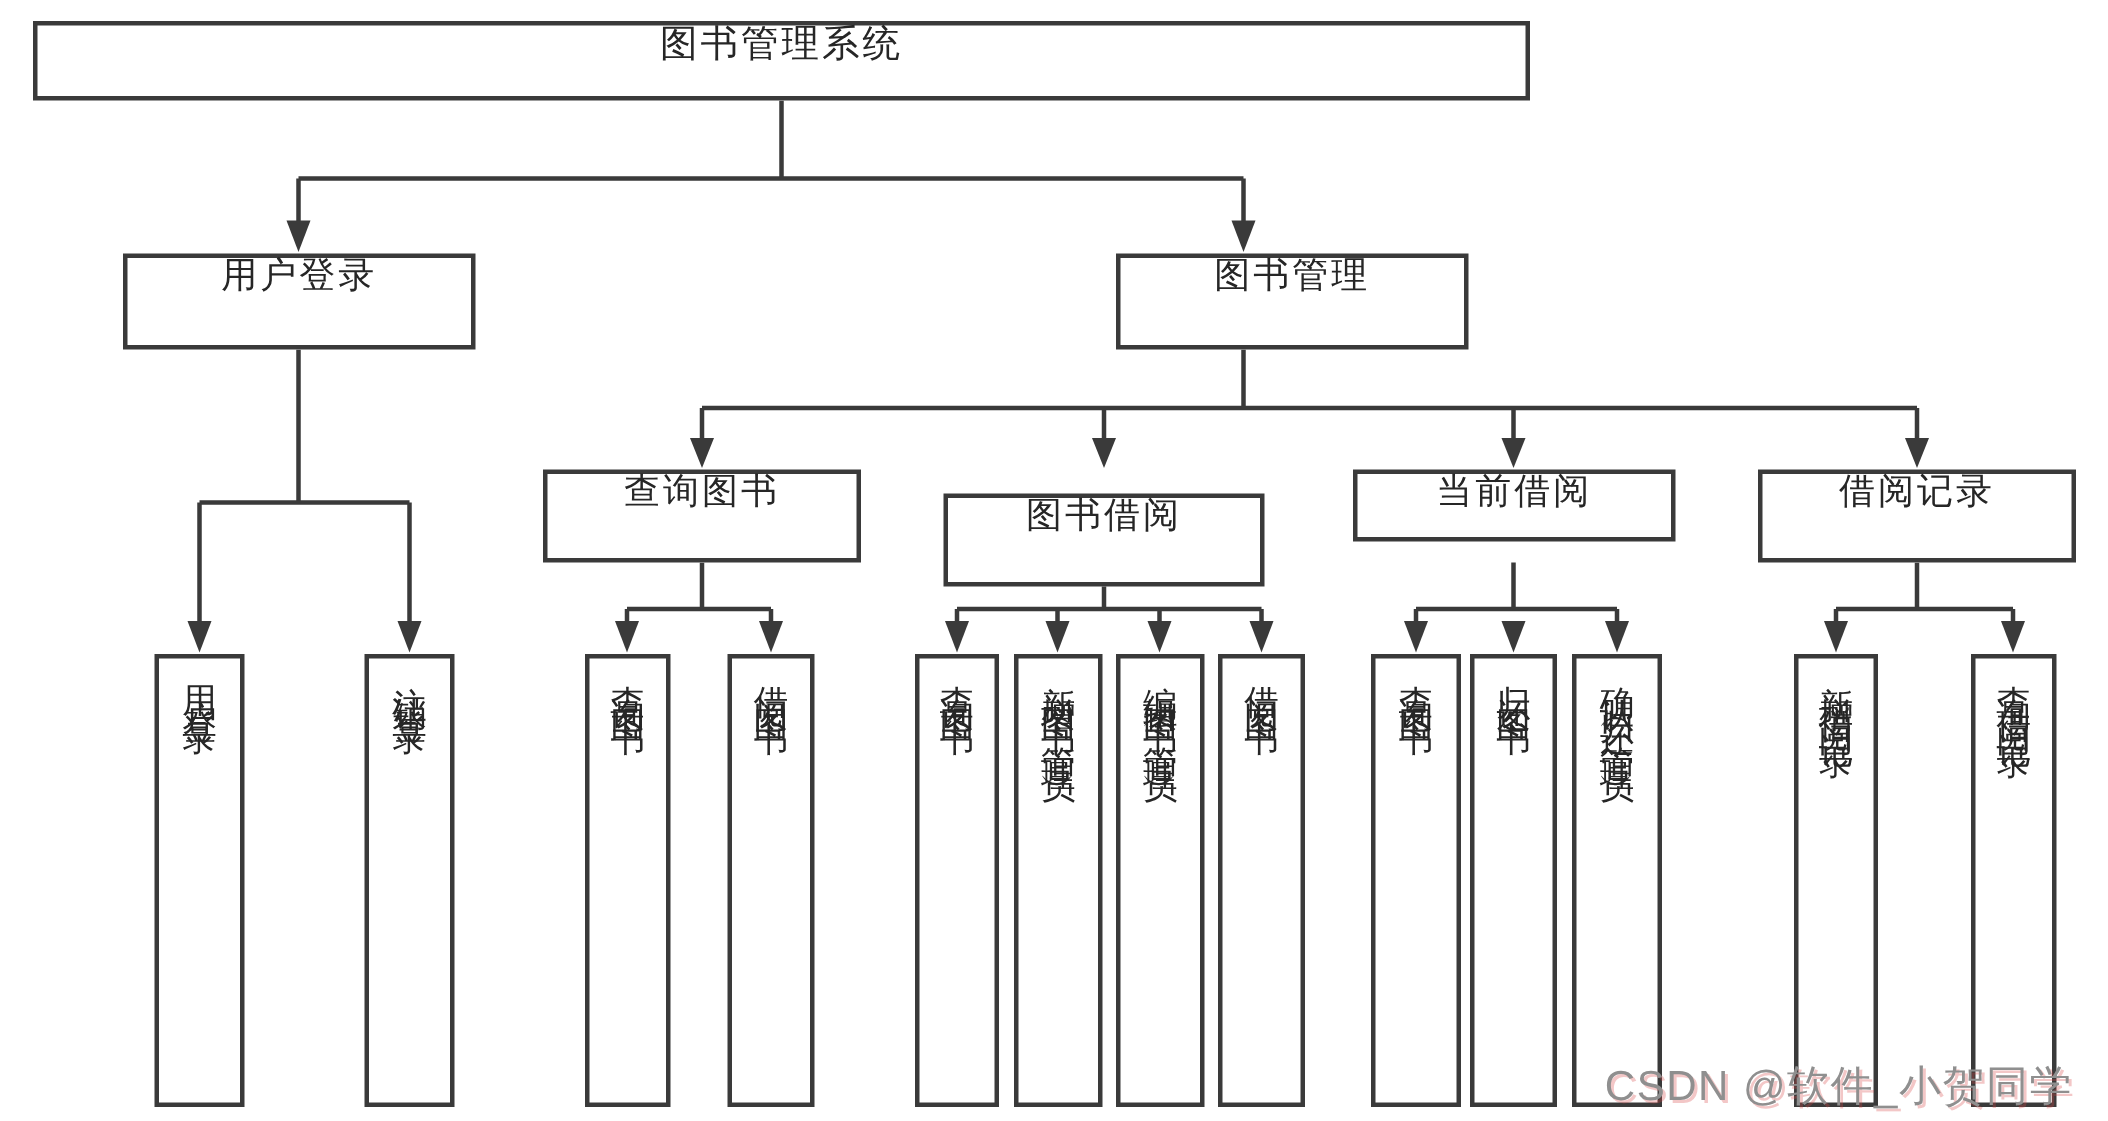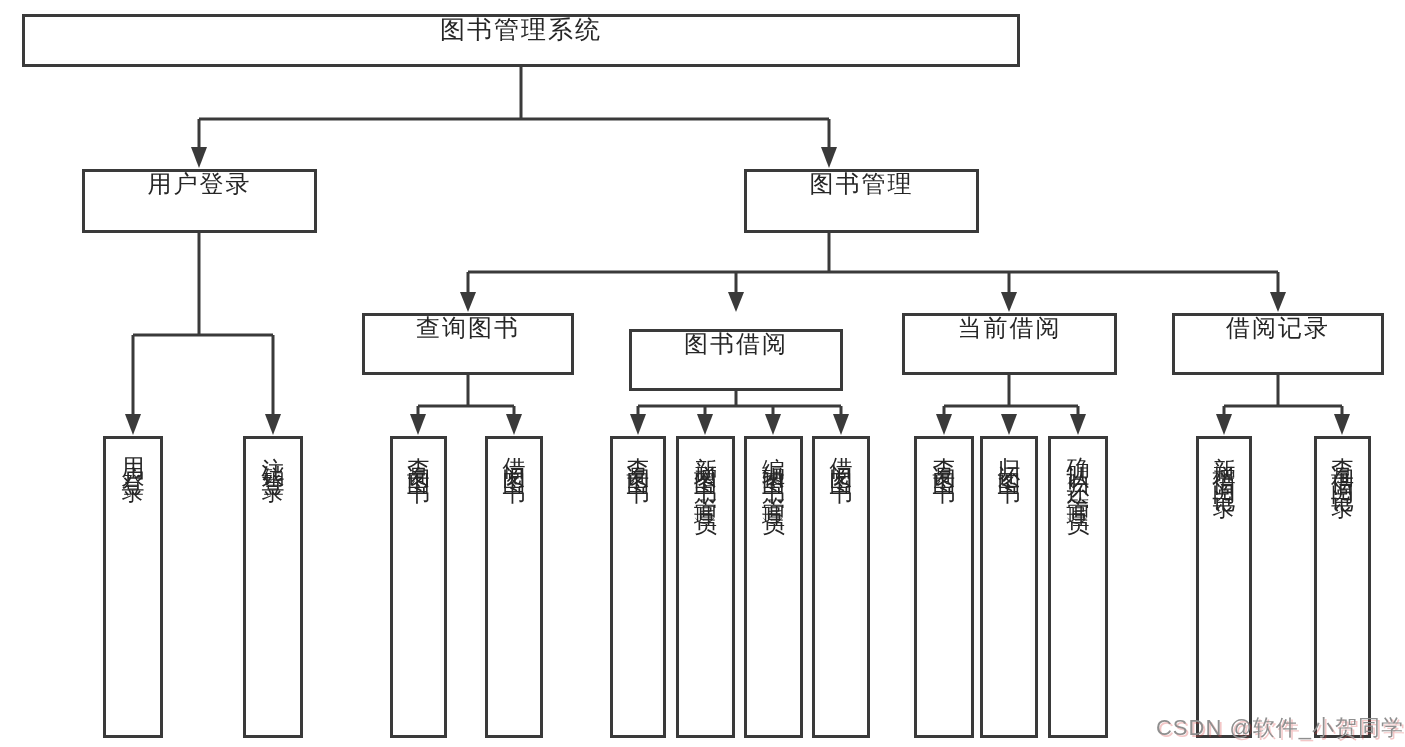--- a/index.html
+++ b/index.html
@@ -27,22 +27,22 @@
     font-size:24px;letter-spacing:2px;line-height:1;
     white-space:nowrap;
   }
   .root .hlabel{font-size:25px;}
   .vlabel{
     writing-mode:vertical-rl;text-orientation:mixed;
     font-size:23px;letter-spacing:8px;line-height:1;
     white-space:nowrap;
   }
   .watermark{
-    position:absolute;right:1px;bottom:4px;z-index:3;
-    font-size:22px;letter-spacing:1px;
+    position:absolute;right:23px;bottom:4px;z-index:3;
+    font-size:28px;letter-spacing:1px;
     color:#8f8f8f;
     text-shadow:2px 2px 0 rgba(214,68,68,0.30);
     white-space:nowrap;
   }
 </style>
 </head>
 <body>
 
 <div class="canvas">
 
@@ -92,21 +92,21 @@
   <div class="node" style="left:712px;top:169px;width:235px;height:64px;margin-left:32px;">
     <span class="hlabel">图书管理</span>
   </div>
 
   <div class="node" style="left:362px;top:313px;width:212px;height:62px;">
     <span class="hlabel">查询图书</span>
   </div>
   <div class="node" style="left:629px;top:313px;width:214px;height:62px;margin-top:16px;">
     <span class="hlabel">图书借阅</span>
   </div>
-  <div class="node" style="left:902px;top:313px;width:215px;height:62px;">
+  <div class="node" style="left:902px;top:313px;width:215px;height:48px;">
     <span class="hlabel">当前借阅</span>
   </div>
   <div class="node" style="left:1172px;top:313px;width:212px;height:62px;">
     <span class="hlabel">借阅记录</span>
   </div>
 
   <div class="node" style="left:103px;top:436px;width:60px;height:302px;">
     <span class="vlabel">用户登录</span>
   </div>
   <div class="node" style="left:243px;top:436px;width:60px;height:302px;">

